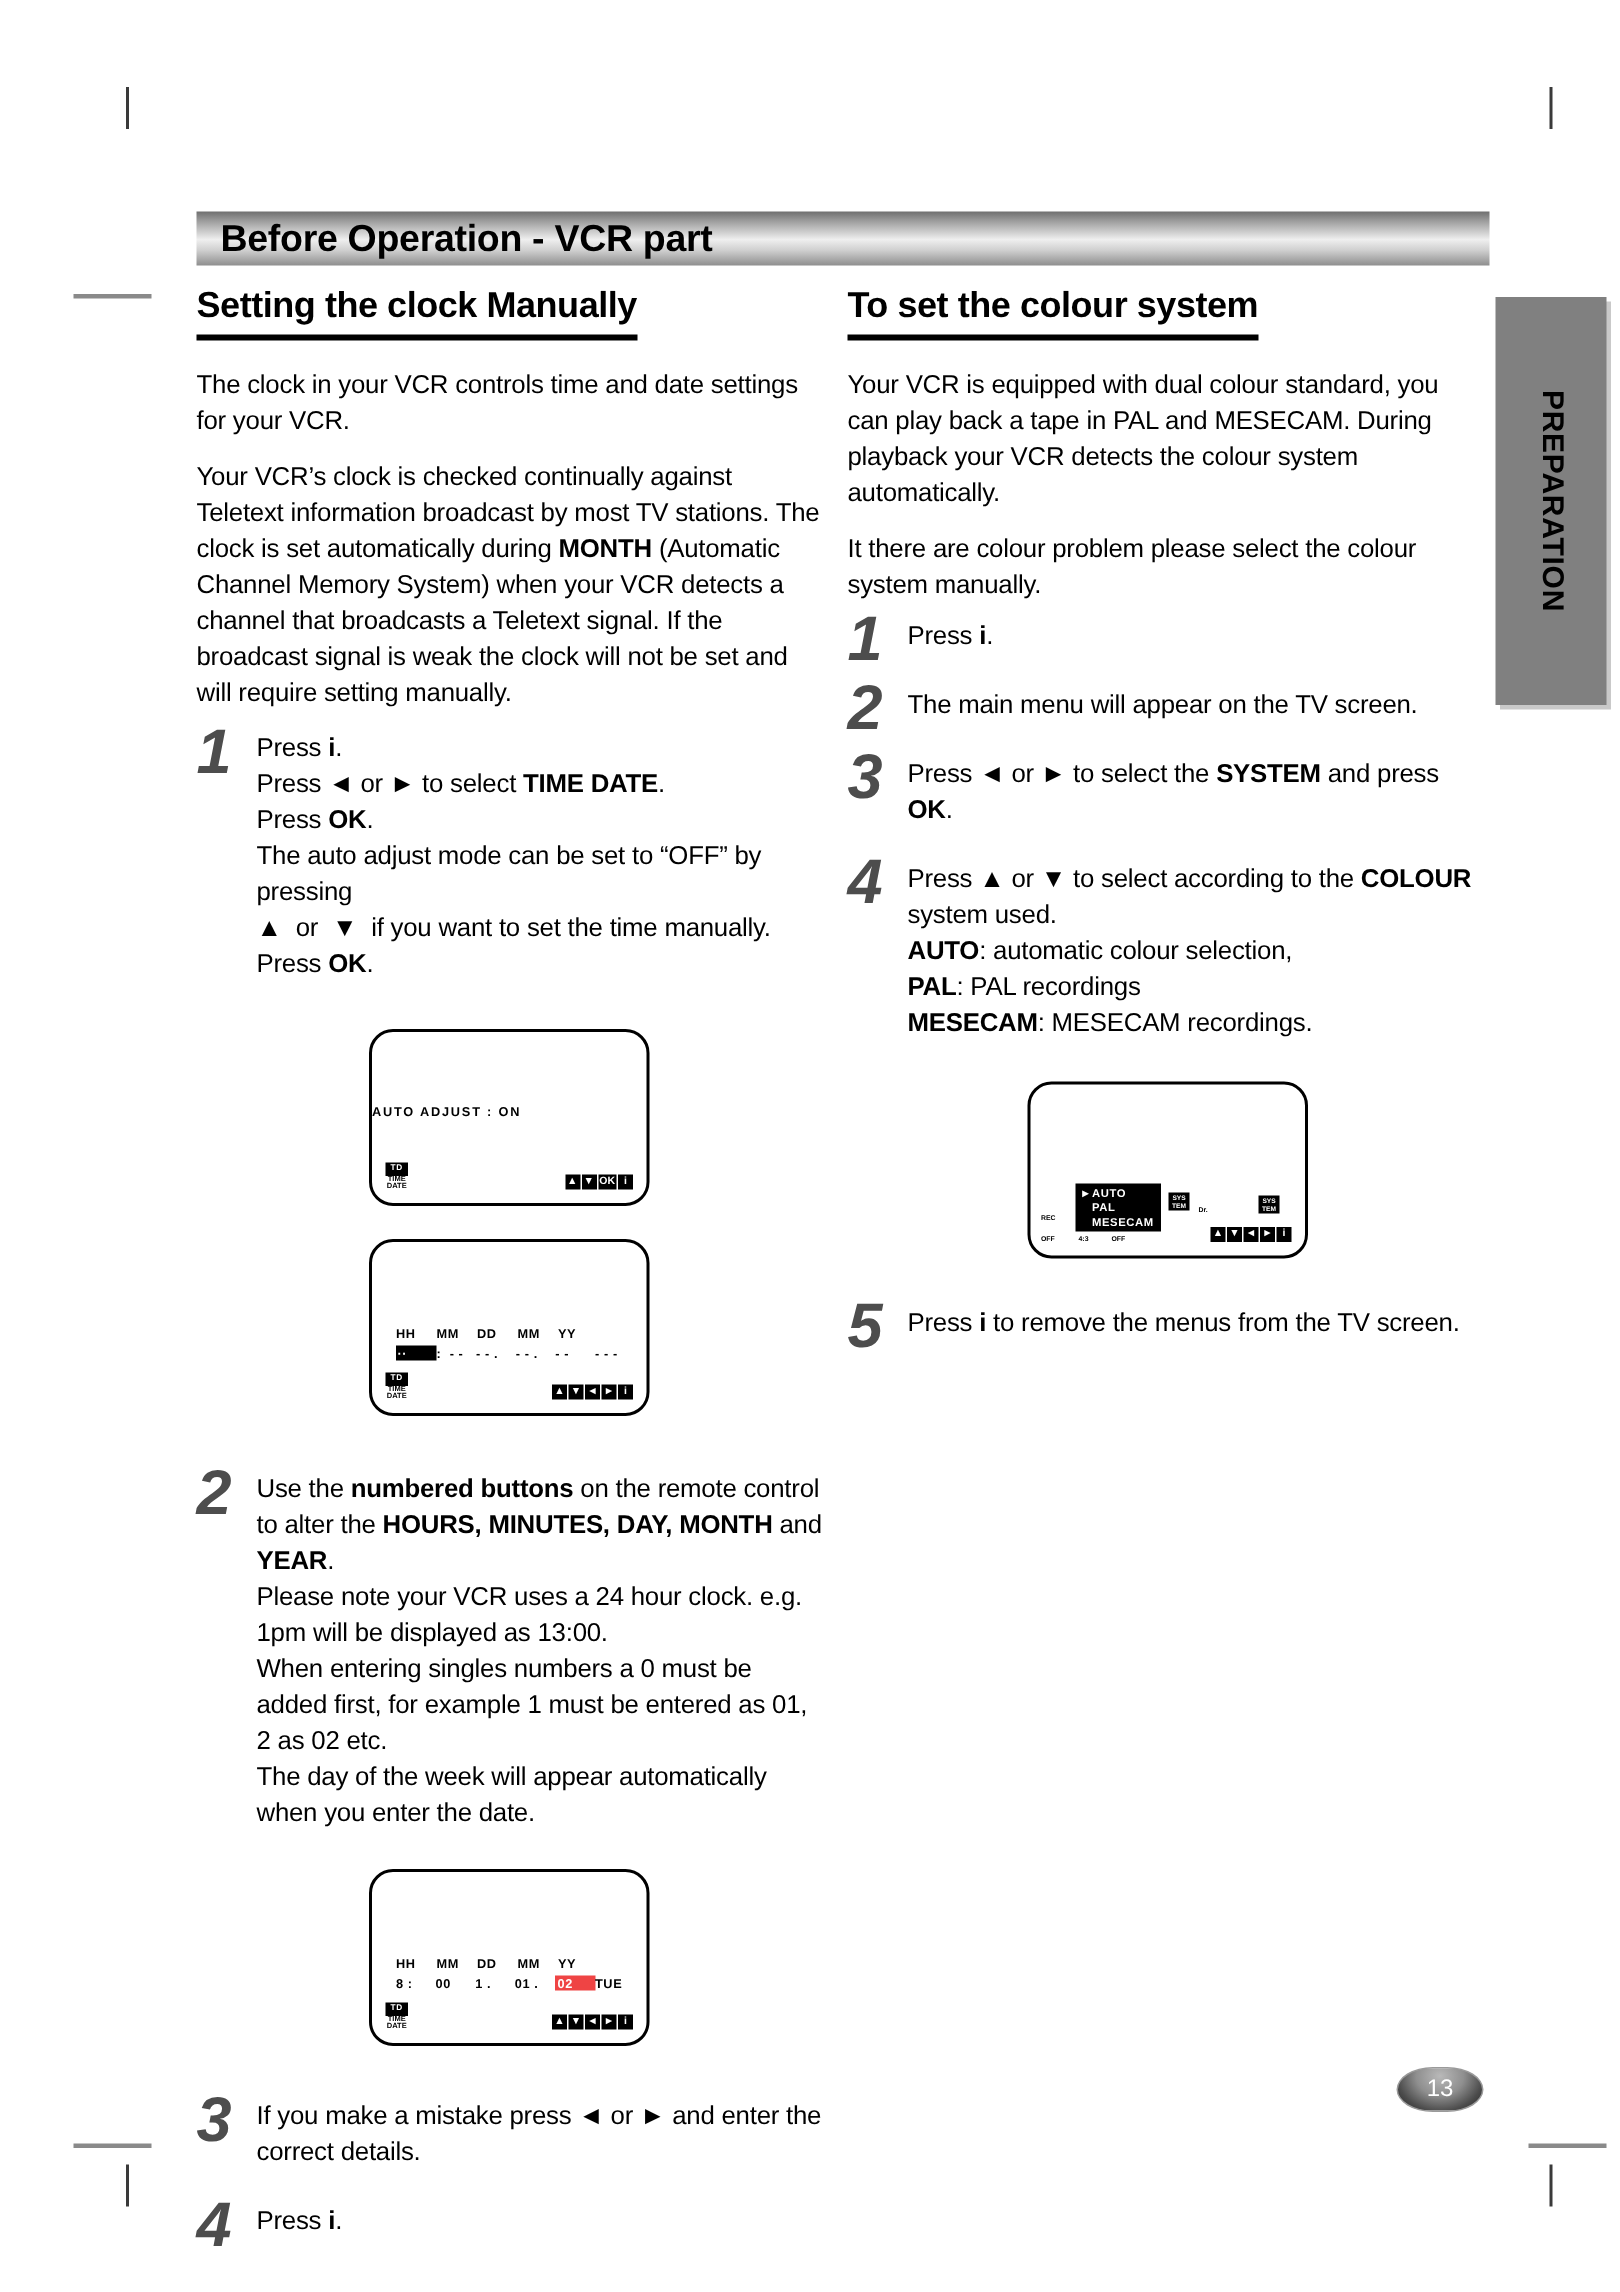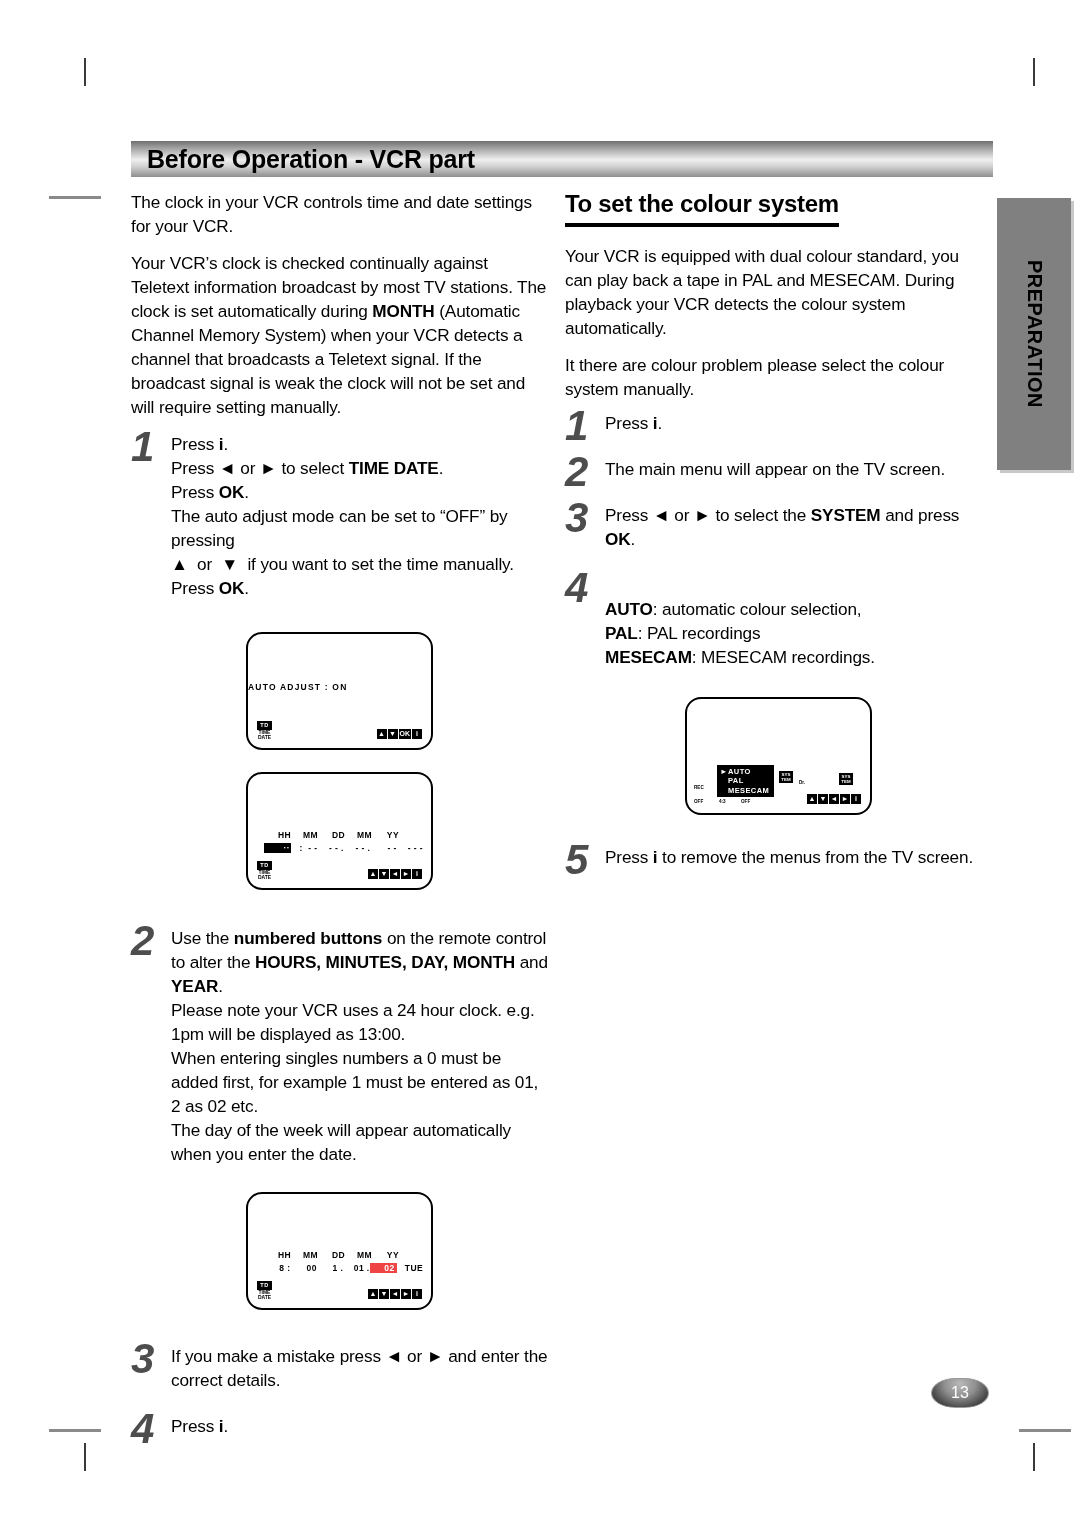--- a/index.html
+++ b/index.html
@@ -68,21 +68,21 @@
   .osd-center {
     position: absolute; left: 0; right: 0; top: 48px;
     font-size: 8.5px; font-weight: bold;
     letter-spacing: 1.2px;
   }
   .osd-table {
     position: absolute; left: 16px; top: 56px; right: 8px;
     font-size: 8.5px; font-weight: bold; letter-spacing: 0.4px;
   }
   .osd-row { display: flex; gap: 0; }
-  .osd-row span { display: inline-block; text-align: right; }
+  .osd-row span { display: inline-block; text-align: left; }
   .osd-hdr span { width: 27px; }
   .osd-val span { width: 27px; }
   .osd-val { margin-top: 3px; }
   .hl { background: #ef4444; color: #fff; padding: 0 2px; }
   .cursor-box {
     display: inline-block; background: #000; color: #fff;
     min-width: 16px; text-align: center; padding: 0 1px;
   }
 
   .badge-td {
@@ -160,20 +160,21 @@
 
   <div class="banner">
     <div class="banner-title">Before Operation - VCR part</div>
   </div>
 
   <div class="sidetab">
     <span>PREPARATION</span>
   </div>
 
   <div class="col-left">
+    <h2 class="sec">Setting the clock Manually</h2>
 
     <p class="body">The clock in your VCR controls time and date settings for your VCR.</p>
 
     <p class="body">
       Your VCR’s clock is checked continually against Teletext information broadcast by most TV stations. The clock is set automatically during <span class="b">MONTH</span> (Automatic Channel Memory System) when your VCR detects a channel that broadcasts a Teletext signal. If the broadcast signal is weak the clock will not be set and will require setting manually.
     </p>
 
     
     <div class="step" style="margin-top:2px;">
       <div class="step-num">1</div>
@@ -319,21 +320,21 @@
     </div>
 
     <div class="step" style="margin-bottom:22px;">
       <div class="step-num">3</div>
       <div class="step-body">Press ◄ or ► to select the <span class="b">SYSTEM</span> and press <span class="b">OK</span>.</div>
     </div>
 
     <div class="step">
       <div class="step-num">4</div>
       <div class="step-body">
-        <br>
+        <span>Press ▲ or ▼ to select according to the <span class="b">COLOUR</span> system used.</span><br>
         <span><span class="b">AUTO</span>: automatic colour selection,</span><br>
         <span><span class="b">PAL</span>: PAL recordings</span><br>
         <span><span class="b">MESECAM</span>: MESECAM recordings.</span>
       </div>
     </div>
 
     
     <div class="tv-wrap" style="margin:28px 0 0 120px;">
       <div class="tv-shadow"></div>
       <div class="tv">

